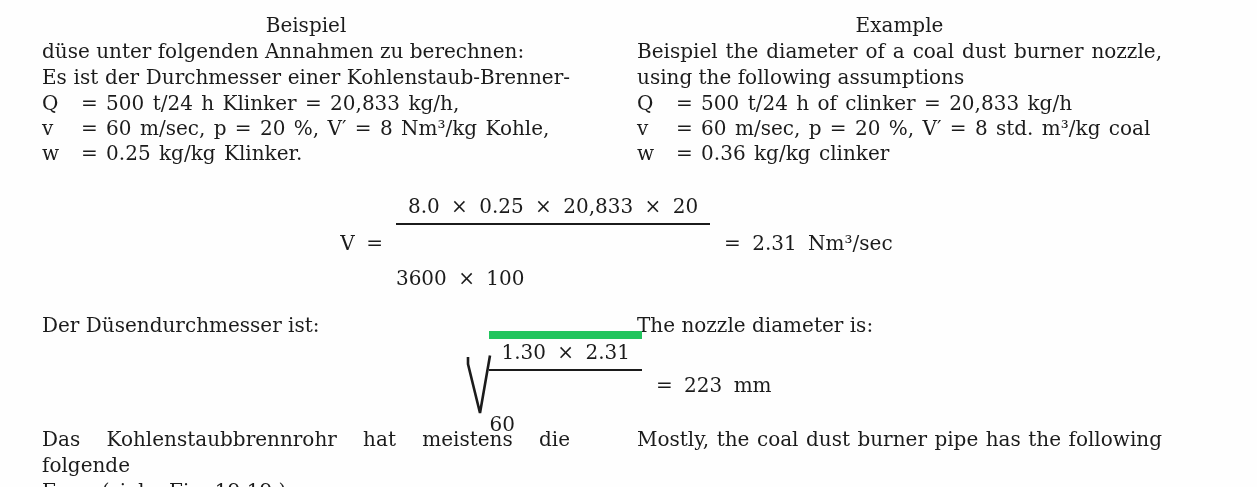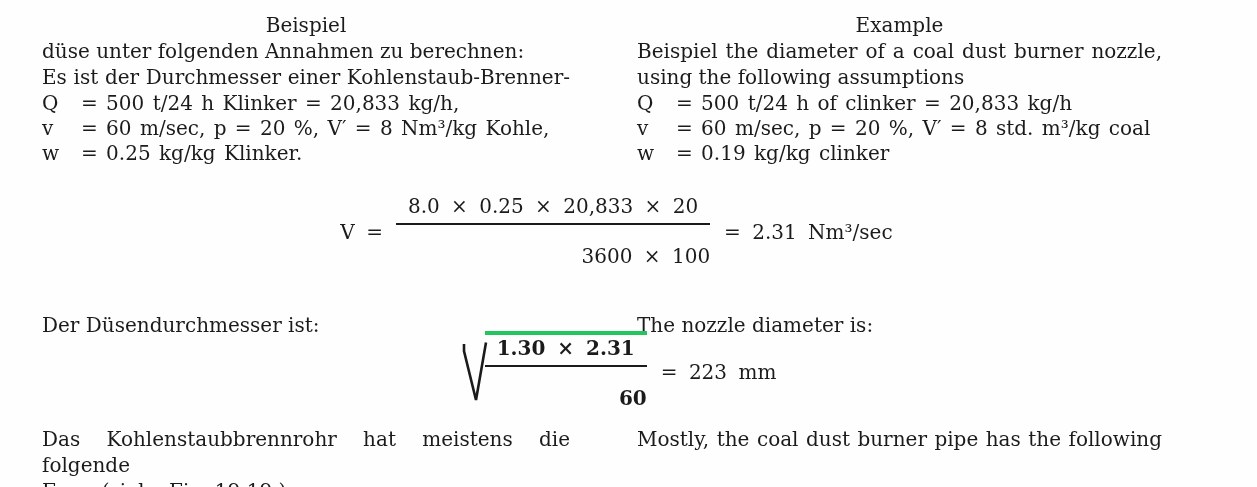--- a/index.html
+++ b/index.html
@@ -29,24 +29,24 @@
   .bot-en{left:637px;width:525px;}
   .formula{
     position:absolute;left:0;width:1257px;
     display:flex;justify-content:center;align-items:center;
     word-spacing:5px;
   }
   .formula-v{top:193px;transform:translateX(-12px);}
   .formula-d{top:331px;transform:translateX(-10px);}
   .flhs{margin-right:13px;}
   .fres{margin-left:14px;white-space:nowrap;}
-  .frac{display:inline-flex;flex-direction:column;text-align:right;}
+  .frac{display:inline-flex;flex-direction:column;text-align:left;gap:22px;}
   .frac .num{line-height:27px;padding:0 12px 3px;border-bottom:2px solid #1b1b1b;white-space:nowrap;}
   .frac .den{line-height:27px;padding-top:18px;white-space:nowrap;}
-  .rooted{border-top:4px solid #22c55e;margin-left:-3px;font-weight:bold;}
+  .rooted{border-top:8px solid #22c55e;margin-left:-3px;}
   .rooted .num{border-bottom:2px solid #1b1b1b;}
   .radical{display:block;flex:0 0 auto;}
 </style>
 </head>
 <body>
 
 <div class="col col-de">
   <div class="heading">Beispiel</div>
   <div class="para">
     <div class="wrapline">düse unter folgenden Annahmen zu berechnen:</div>
@@ -78,21 +78,21 @@
     <div class="def">
       <span class="sym">Q</span>
       <span class="rest">= 500 t/24 h of clinker = 20,833 kg/h</span>
     </div>
     <div class="def">
       <span class="sym">v</span>
       <span class="rest">= 60 m/sec, p = 20 %, V′ = 8 std. m³/kg coal</span>
     </div>
     <div class="def">
       <span class="sym">w</span>
-      <span class="rest">= 0.19 kg/kg clinker</span>
+      <span class="rest">= 0.36 kg/kg clinker</span>
     </div>
   </div>
 </div>
 
 <div class="formula formula-v">
   <span class="flhs">V =</span>
   <span class="frac">
     <span class="num">8.0 × 0.25 × 20,833 × 20</span>
     <span class="den">3600 × 100</span>
   </span>

